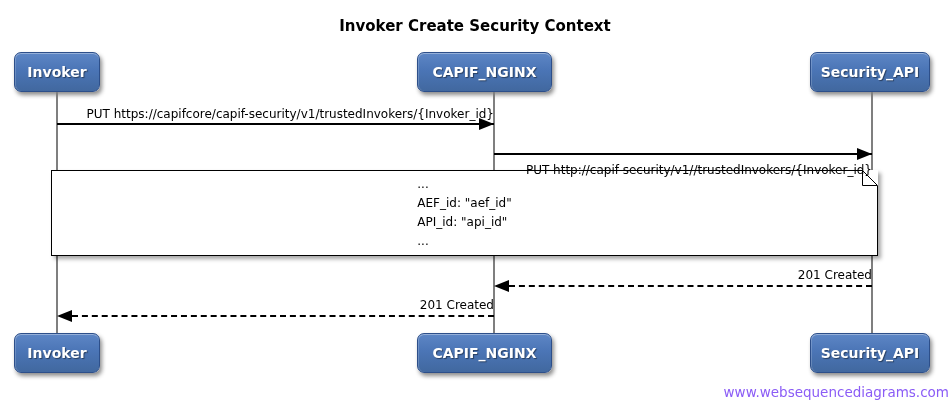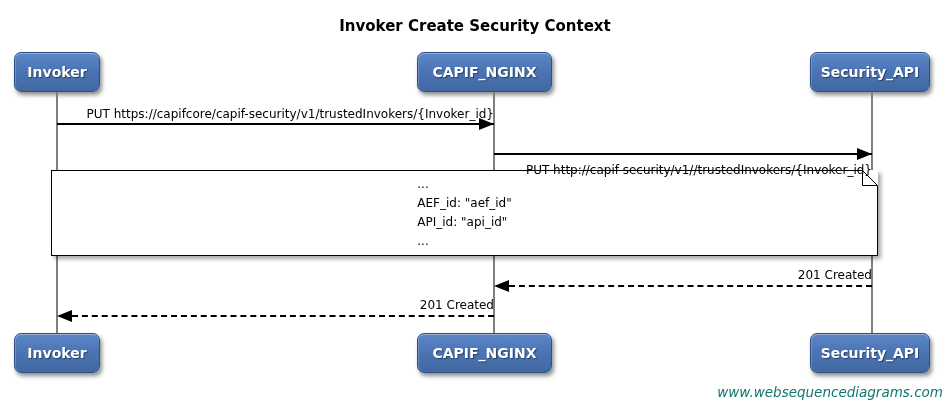--- a/index.html
+++ b/index.html
@@ -128,25 +128,24 @@
     top: -1px;
     right: -1px;
     width: 16px;
     height: 16px;
     z-index: 5;
   }
 
   .footer {
     position: absolute;
     top: 384px;
-    right: 7px;
+    right: 1px;
     font-size: 13.5px;
-    color: #0f766e;
+    color: #8b5cf6;
     white-space: nowrap;
-    font-style: italic;
   }
 </style>
 </head>
 <body>
 
 <div class="canvas">
 
   <div class="title">Invoker Create Security Context</div>
 
   <div class="lifeline ll-invoker"></div>

